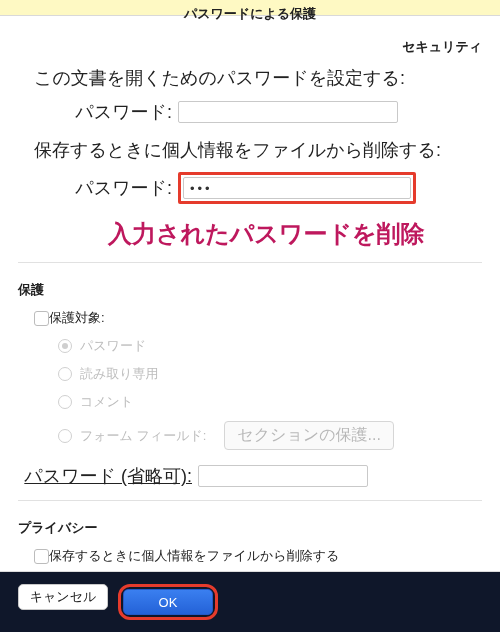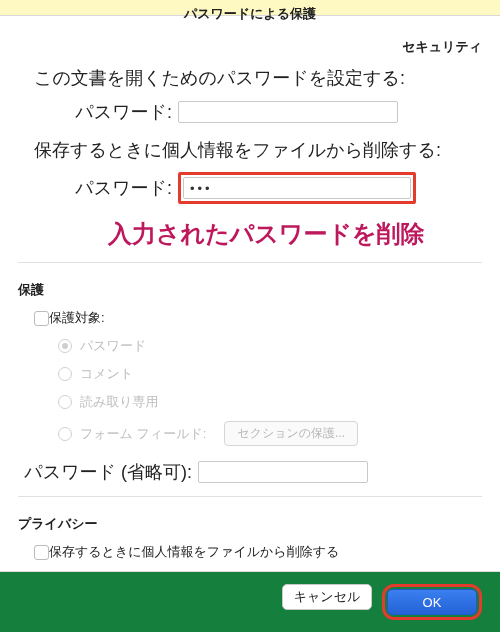--- a/index.html
+++ b/index.html
@@ -39,21 +39,21 @@
     align-items: center;
     margin: 8px 0;
   }
   .indent-1 { padding-left: 16px; }
   .label-right {
     width: 160px;
     text-align: right;
     padding-right: 6px;
     font-size: 18px;
   }
-  .label-right.wide { width: 180px; }
+  .label-right.wide { width: 180px; text-decoration: underline; }
   input[type=password], input[type=text] {
     border: 1px solid #c9c9c9;
     border-radius: 2px;
     height: 22px;
     padding: 2px 6px;
     font-size: 13px;
     background: #fff;
   }
   .pw-open { width: 220px; }
   .pw-modify-wrap {
@@ -123,41 +123,41 @@
     width: 6px;
     height: 6px;
     border-radius: 50%;
     background: #cfcfcf;
   }
   .protect-btn {
     border: 1px solid #d6d6d6;
     border-radius: 4px;
     background: #fafafa;
     padding: 3px 12px;
-    font-size: 12px;
+    font-size: 16px;
     color: #b8b8b8;
     margin-left: 10px;
   }
   .pw-optional {
     border: 1px solid #d6d6d6;
     height: 22px;
     width: 170px;
     background: #fcfcfc;
   }
   .footer {
     position: absolute;
     bottom: 0;
     left: 0;
     right: 0;
     border-top: 1px solid #dcdcdc;
     padding: 12px 18px;
     display: flex;
-    justify-content: flex-end;
+    justify-content: flex-start;
     gap: 10px;
-    background: #15803d;
+    background: #0f172a;
   }
   .btn {
     min-width: 90px;
     height: 26px;
     border-radius: 5px;
     font-size: 13px;
     display: flex;
     align-items: center;
     justify-content: center;
   }
@@ -219,25 +219,25 @@
     <span>保護対象:</span>
   </div>
 
   <div class="radio-group">
     <div class="radio-row checked">
       <span class="circle"></span>
       <span>パスワード</span>
     </div>
     <div class="radio-row">
       <span class="circle"></span>
+      <span>読み取り専用</span>
+    </div>
+    <div class="radio-row">
+      <span class="circle"></span>
       <span>コメント</span>
-    </div>
-    <div class="radio-row">
-      <span class="circle"></span>
-      <span>読み取り専用</span>
     </div>
     <div class="radio-row">
       <span class="circle"></span>
       <span>フォーム フィールド:</span>
       <button class="protect-btn" disabled="">セクションの保護...</button>
     </div>
   </div>
 
   <div class="row" style="margin-top:14px">
     <div class="label-right wide">パスワード (省略可):</div>

